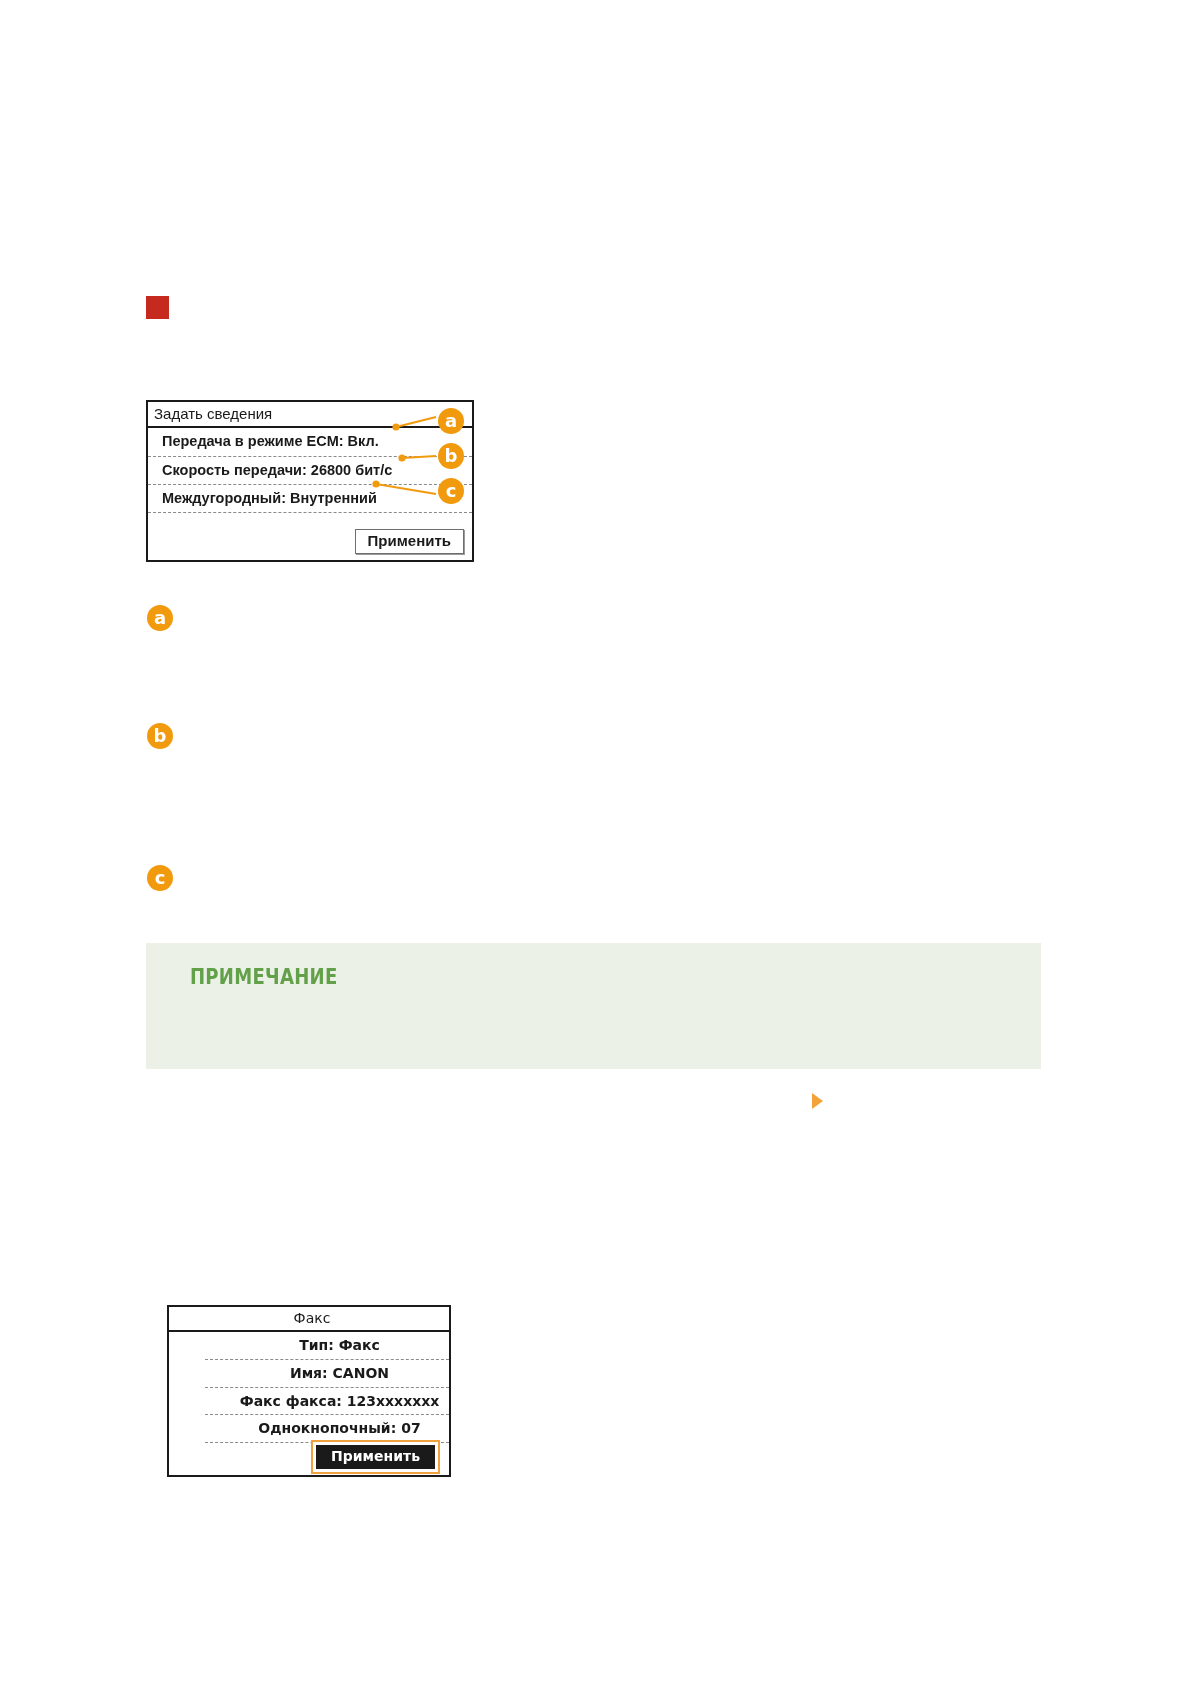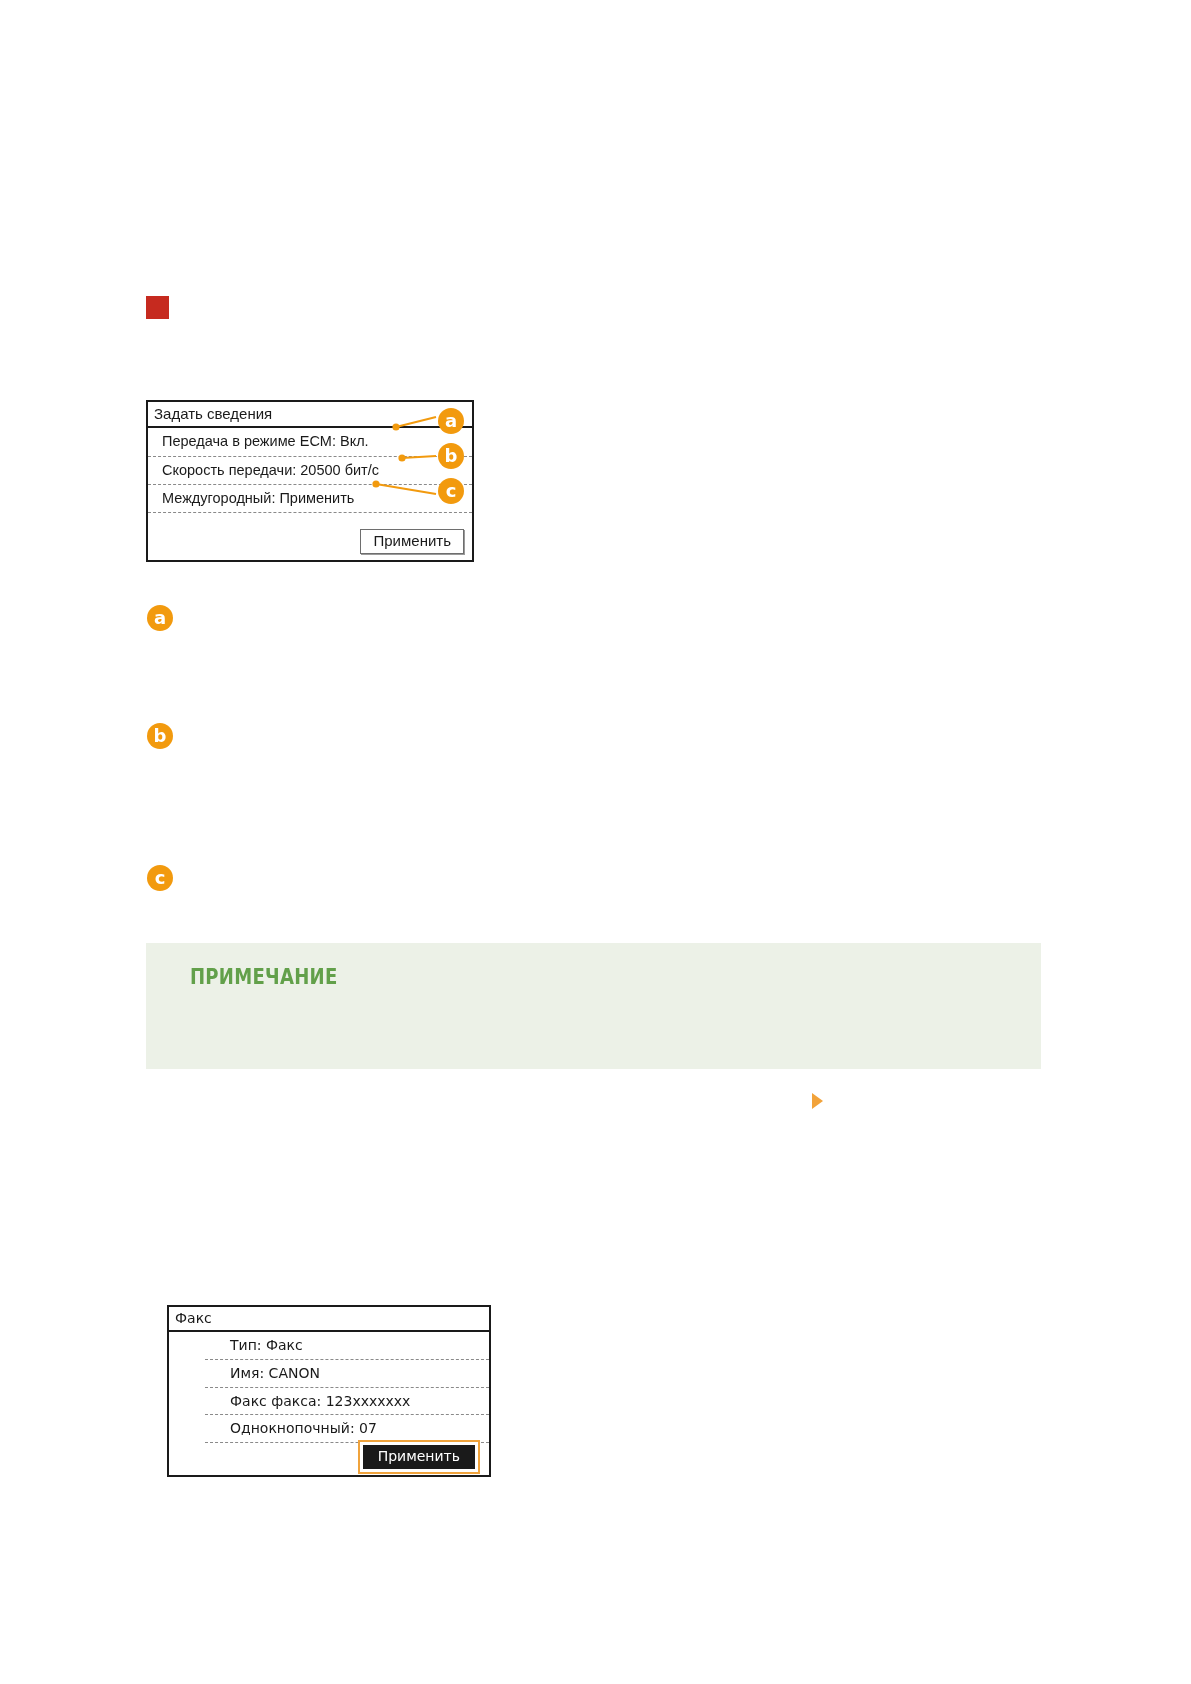--- a/index.html
+++ b/index.html
@@ -35,20 +35,21 @@
   .lcd-title {
     font-size: 15px;
     color: #1a1a1a;
     padding: 3px 0 4px 6px;
     border-bottom: 2px solid #1a1a1a;
     line-height: 1.15;
     white-space: nowrap;
   }
   .lcd-body {
     padding: 0;
+    font-weight: bold;
   }
   .lcd-row {
     font-size: 15px;
     color: #1a1a1a;
     padding: 5px 0 5px 14px;
     border-bottom: 1px dashed #8a8a8a;
     line-height: 1.2;
     white-space: nowrap;
   }
   .lcd-spacer {
@@ -84,21 +85,22 @@
     left: 146px;
     top: 400px;
     width: 328px;
   }
   #panel-detail .lcd-row { font-size: 14.5px; }
 
   
   #panel-fax {
     left: 167px;
     top: 1305px;
-    width: 324px;
+    width: 284px;
+    text-align: center;
   }
   #panel-fax .lcd-title,
   #panel-fax .lcd-row {
     font-family: "DejaVu Sans", sans-serif;
     font-size: 14px;
   }
   #panel-fax .lcd-row { padding-left: 25px; margin-left: 36px; }
   #panel-fax .lcd-btn { font-family: "DejaVu Sans", sans-serif; font-size: 14px; }
 
   
@@ -172,22 +174,22 @@
 </style>
 </head>
 <body>
 
 <div class="section-marker"></div>
 
 <div class="lcd" id="panel-detail">
   <div class="lcd-title">Задать сведения</div>
   <div class="lcd-body">
     <div class="lcd-row">Передача в режиме ECM: Вкл.</div>
-    <div class="lcd-row">Скорость передачи: 20500 бит/с</div>
-    <div class="lcd-row">Междугородный: Применить</div>
+    <div class="lcd-row">Скорость передачи: 26800 бит/с</div>
+    <div class="lcd-row">Междугородный: Внутренний</div>
     <div class="lcd-spacer"></div>
     <div class="lcd-btnbar">
       <div class="lcd-btn">Применить</div>
     </div>
   </div>
 </div>
 
 <svg class="leader-svg">
 
   <circle cx="396" cy="427" r="3.6" fill="#f29a0e"></circle>

